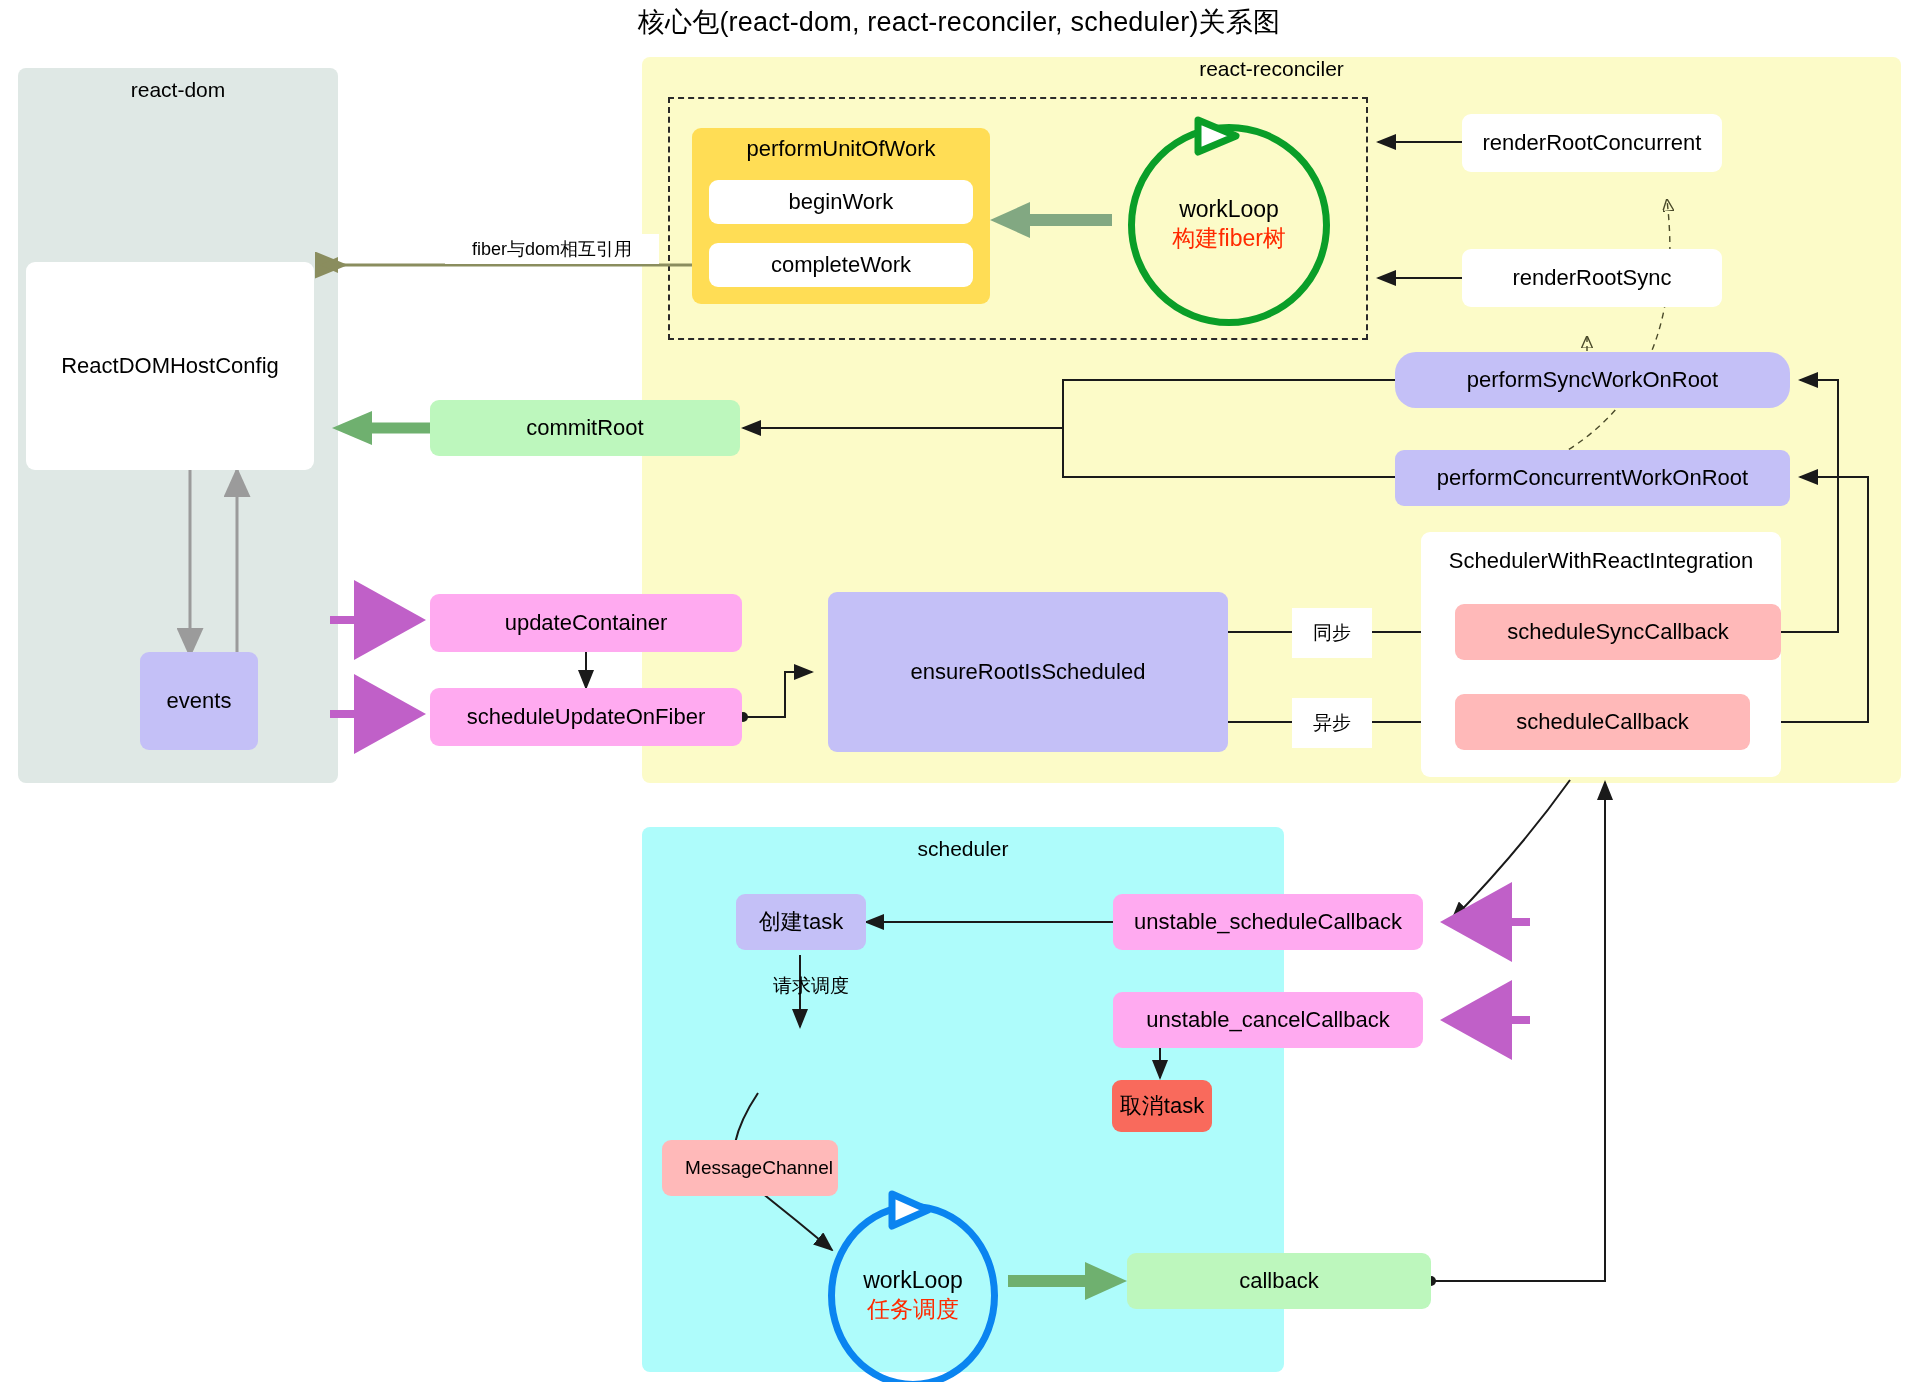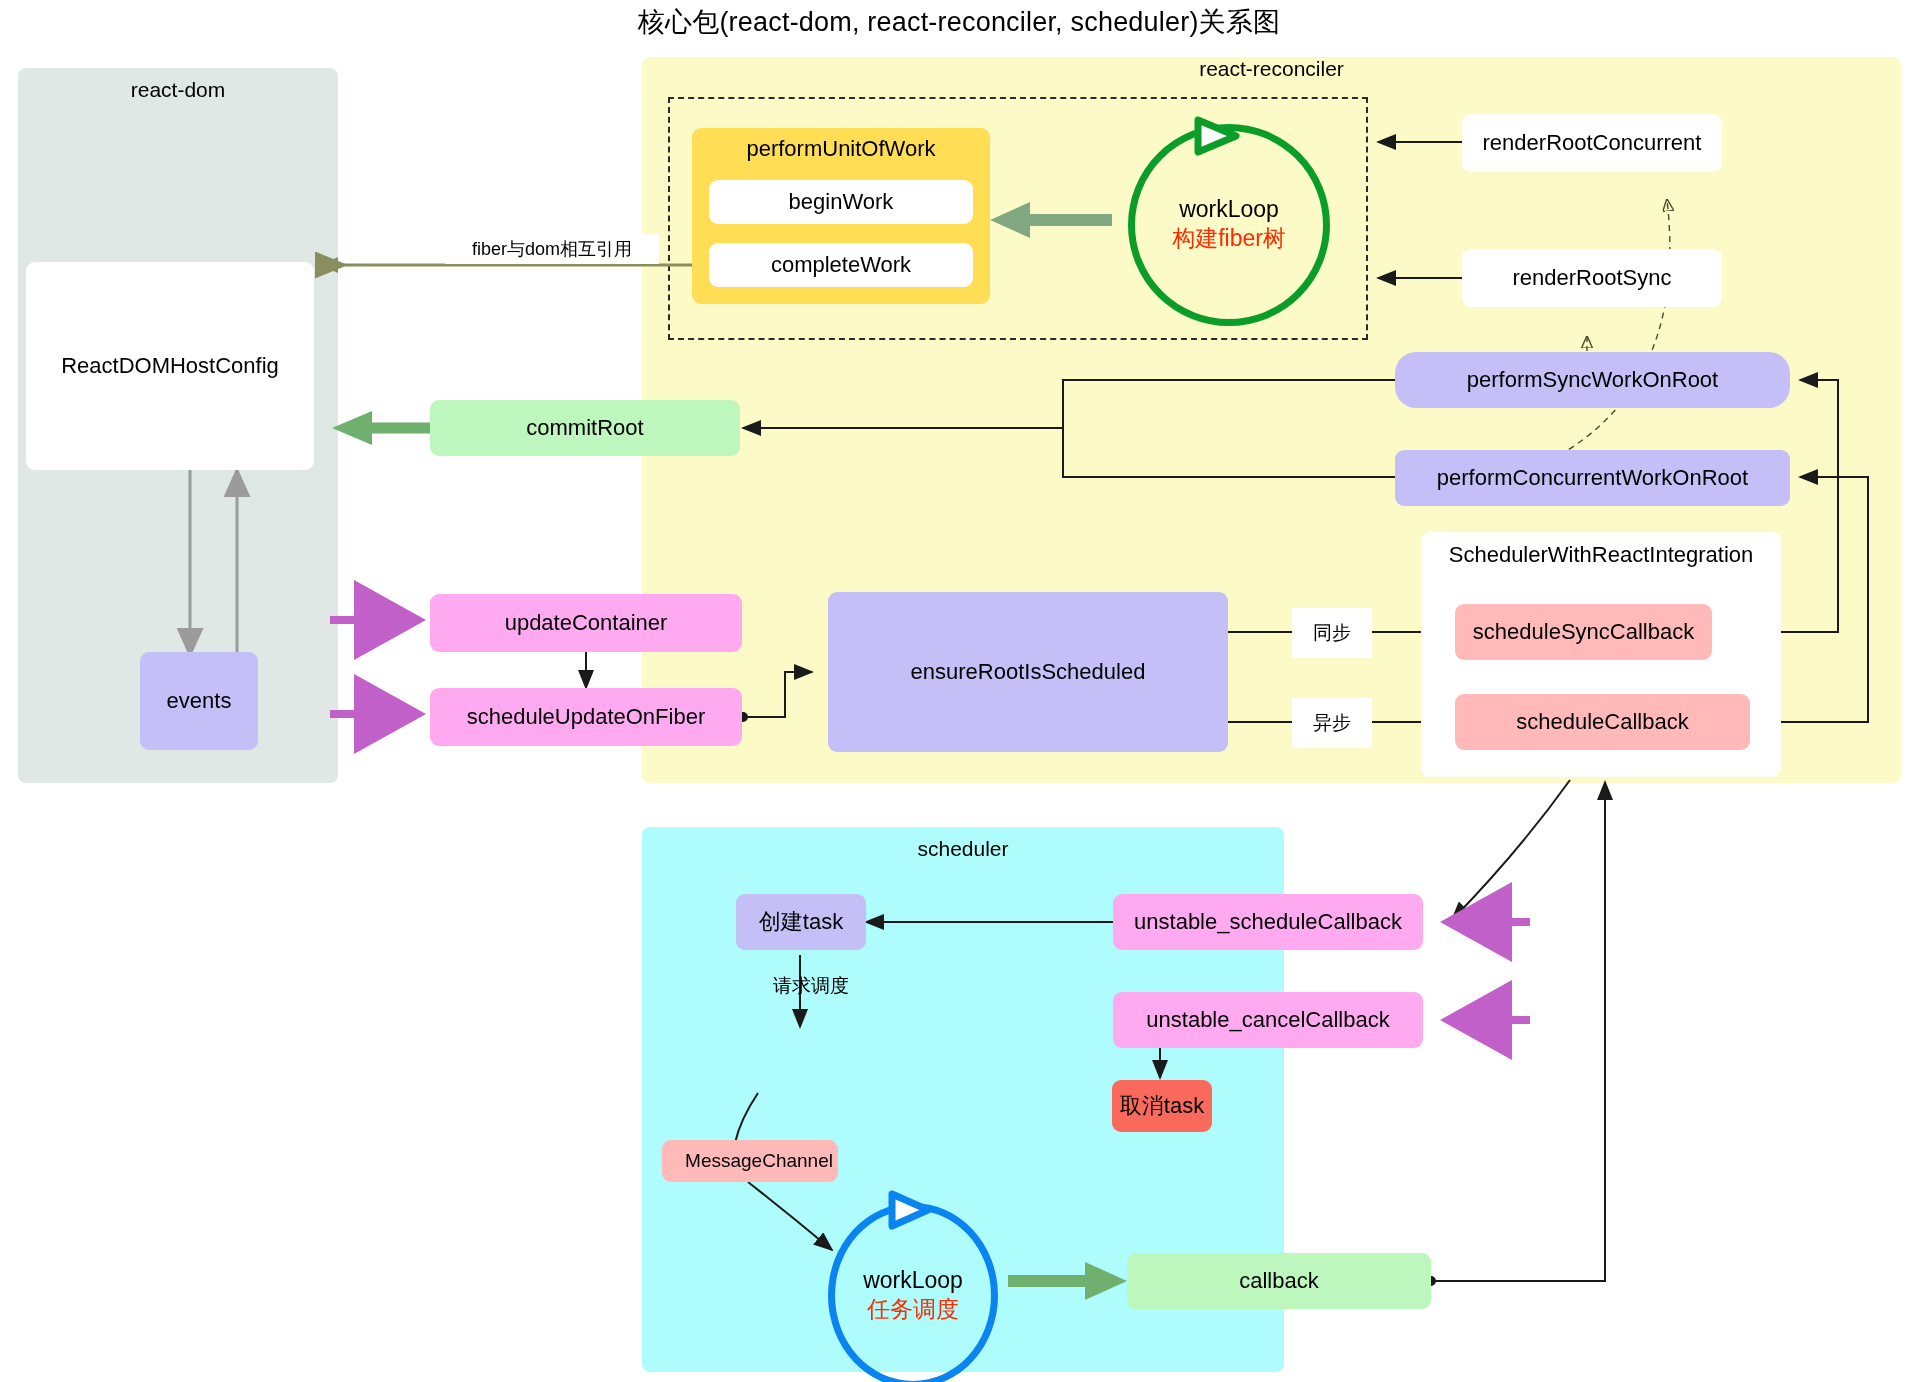--- a/index.html
+++ b/index.html
@@ -239,33 +239,33 @@
   </div>
   <div class="node n-pink" style="left:430px;top:688px;width:312px;height:58px;">
     <span>scheduleUpdateOnFiber</span>
   </div>
 
   <div class="node n-purple" style="left:812px;top:592px;width:400px;height:160px;margin-left:16px;">
     <span>ensureRootIsScheduled</span>
   </div>
 
   <div class="panel" id="p-swri">
-    <div class="panel-title" style="top:10px;">SchedulerWithReactIntegration</div>
-  </div>
-  <div class="node n-salmon" style="left:1455px;top:604px;width:257px;height:56px;">
+    <div class="panel-title" style="top:16px;">SchedulerWithReactIntegration</div>
+  </div>
+  <div class="node n-salmon" style="left:1455px;top:604px;width:326px;height:56px;">
     <span>scheduleSyncCallback</span>
   </div>
   <div class="node n-salmon" style="left:1455px;top:694px;width:295px;height:56px;">
     <span>scheduleCallback</span>
   </div>
 
   <div class="node n-purple" style="left:736px;top:894px;width:130px;height:56px;">
     <span>创建task</span>
   </div>
-  <div class="node n-salmon" style="left:662px;top:1140px;width:176px;height:42px;font-size:19px;padding-left:24px;">
+  <div class="node n-salmon" style="left:662px;top:1140px;width:176px;height:56px;font-size:19px;padding-left:24px;">
     <span>MessageChannel</span>
   </div>
 
   <div class="circ" id="circ-task">
     <div class="c1">workLoop</div>
     <div class="c2">任务调度</div>
   </div>
   <svg style="position:absolute;left:884px;top:1186px;width:66px;height:48px;">
     <polygon points="8,8 44,24 8,40" fill="#ffffff" stroke="#0a84f0" stroke-width="7" stroke-linejoin="round"></polygon>
   </svg>

